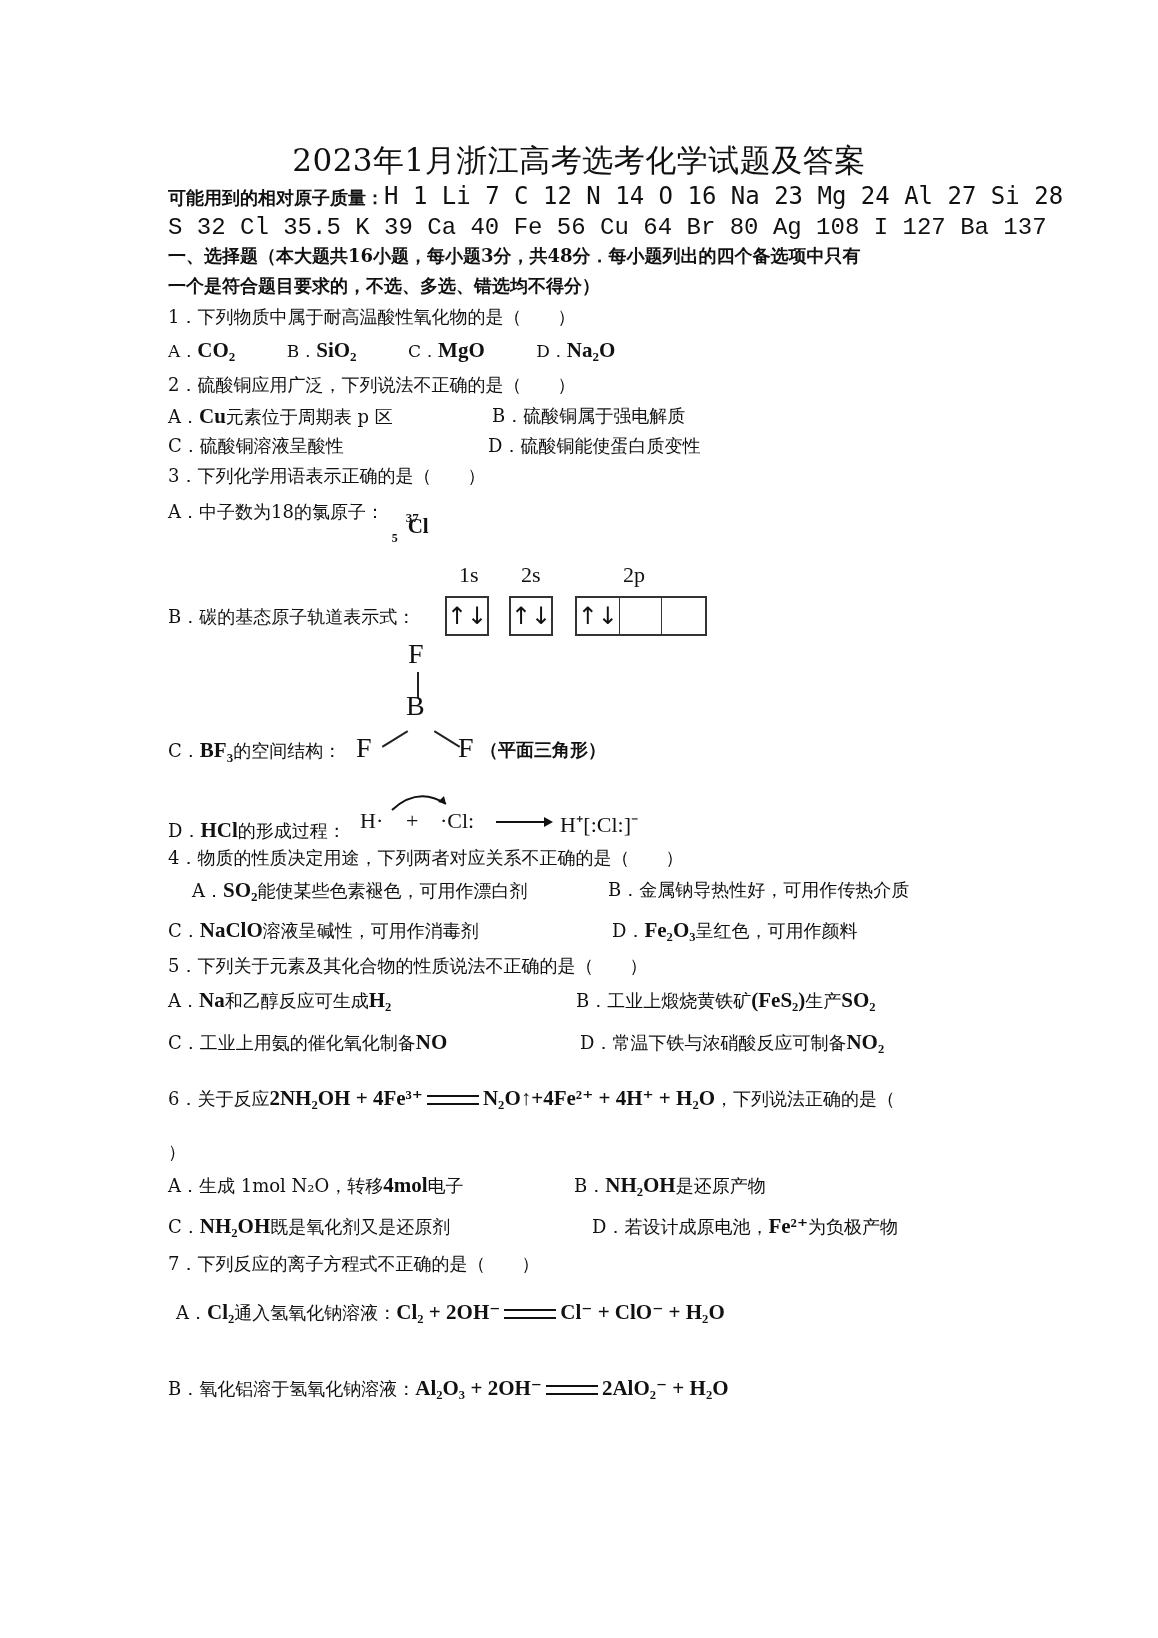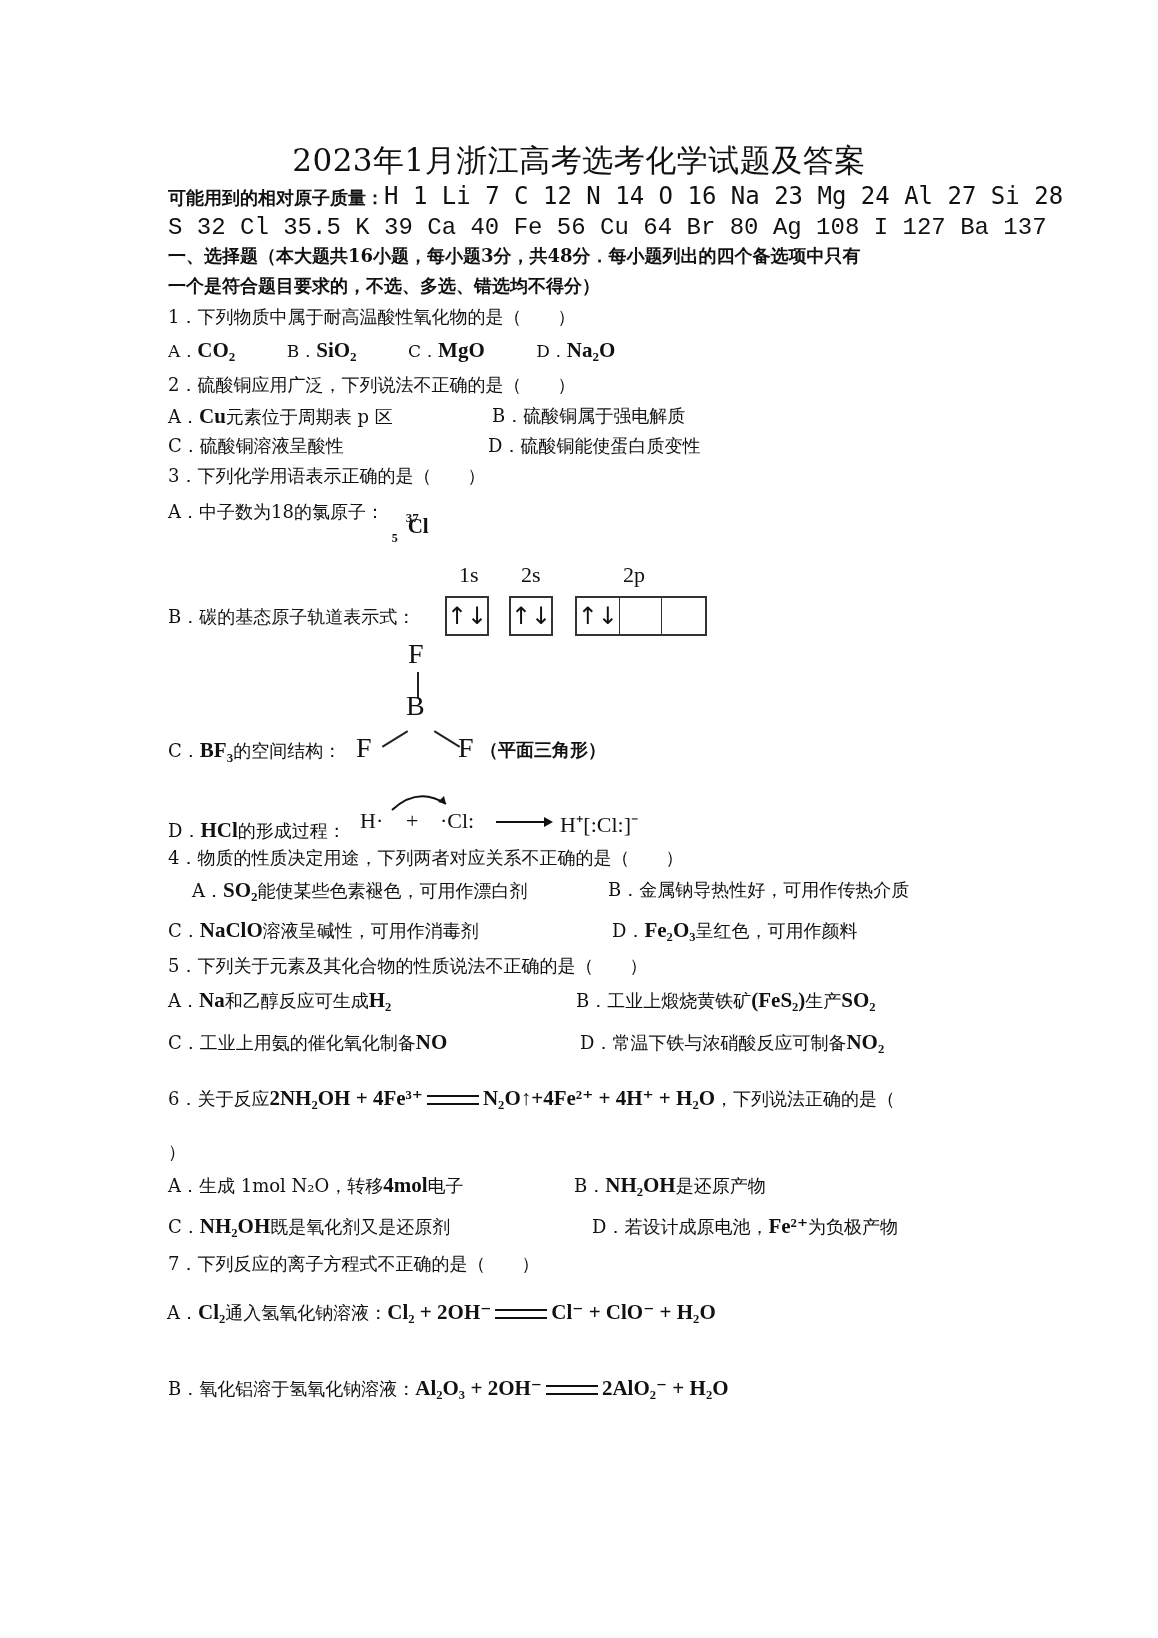--- a/index.html
+++ b/index.html
@@ -161,18 +161,18 @@
   <span>B．</span><span class="chem">NH₂OH</span><span>是还原产物</span>
 </div>
 <div class="abs line" style="left:168px;top:1214px;">
   <span>C．</span><span class="chem">NH₂OH</span><span>既是氧化剂又是还原剂</span>
 </div>
 <div class="abs line" style="left:592px;top:1214px;">
   <span>D．</span><span>若设计成原电池，</span><span class="chem">Fe²⁺</span><span>为负极产物</span>
 </div>
 
 <div class="abs line" style="left:168px;top:1252px;">7．下列反应的离子方程式不正确的是（　　）</div>
-<div class="abs line" style="left:167px;top:1300px;text-align:right;">
+<div class="abs line" style="left:176px;top:1300px;text-align:right;">
   <span>A．</span><span class="chem">Cl₂</span><span>通入氢氧化钠溶液：</span><span class="chem">Cl₂ + 2OH⁻</span><span class="eq-arrow"></span><span class="chem">Cl⁻ + ClO⁻ + H₂O</span>
 </div>
 <div class="abs line" style="left:168px;top:1376px;">
   <span>B．</span><span>氧化铝溶于氢氧化钠溶液：</span><span class="chem">Al₂O₃ + 2OH⁻</span><span class="eq-arrow"></span><span class="chem">2AlO₂⁻ + H₂O</span>
 </div>
 
 </body></html>

